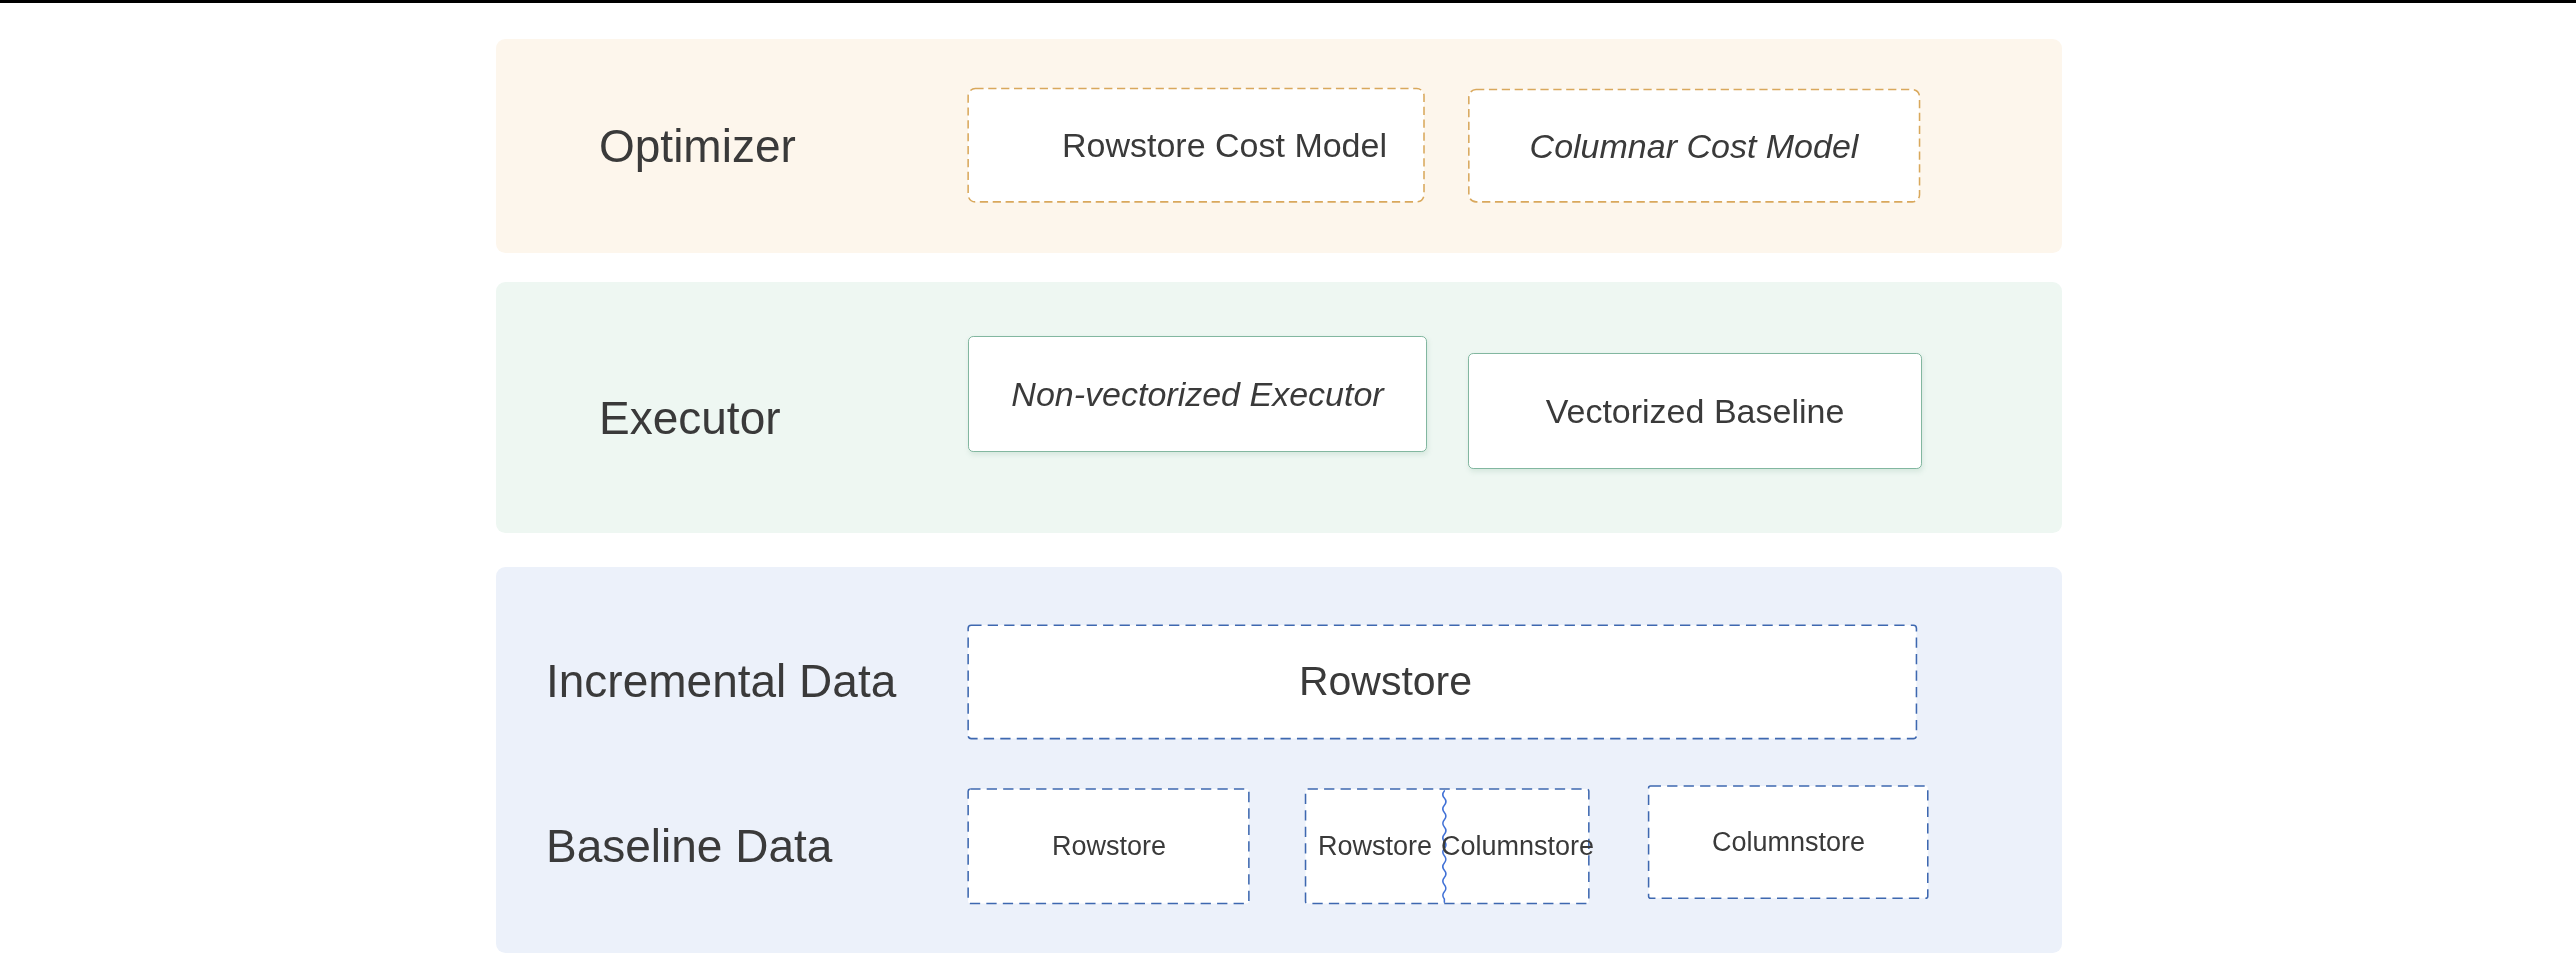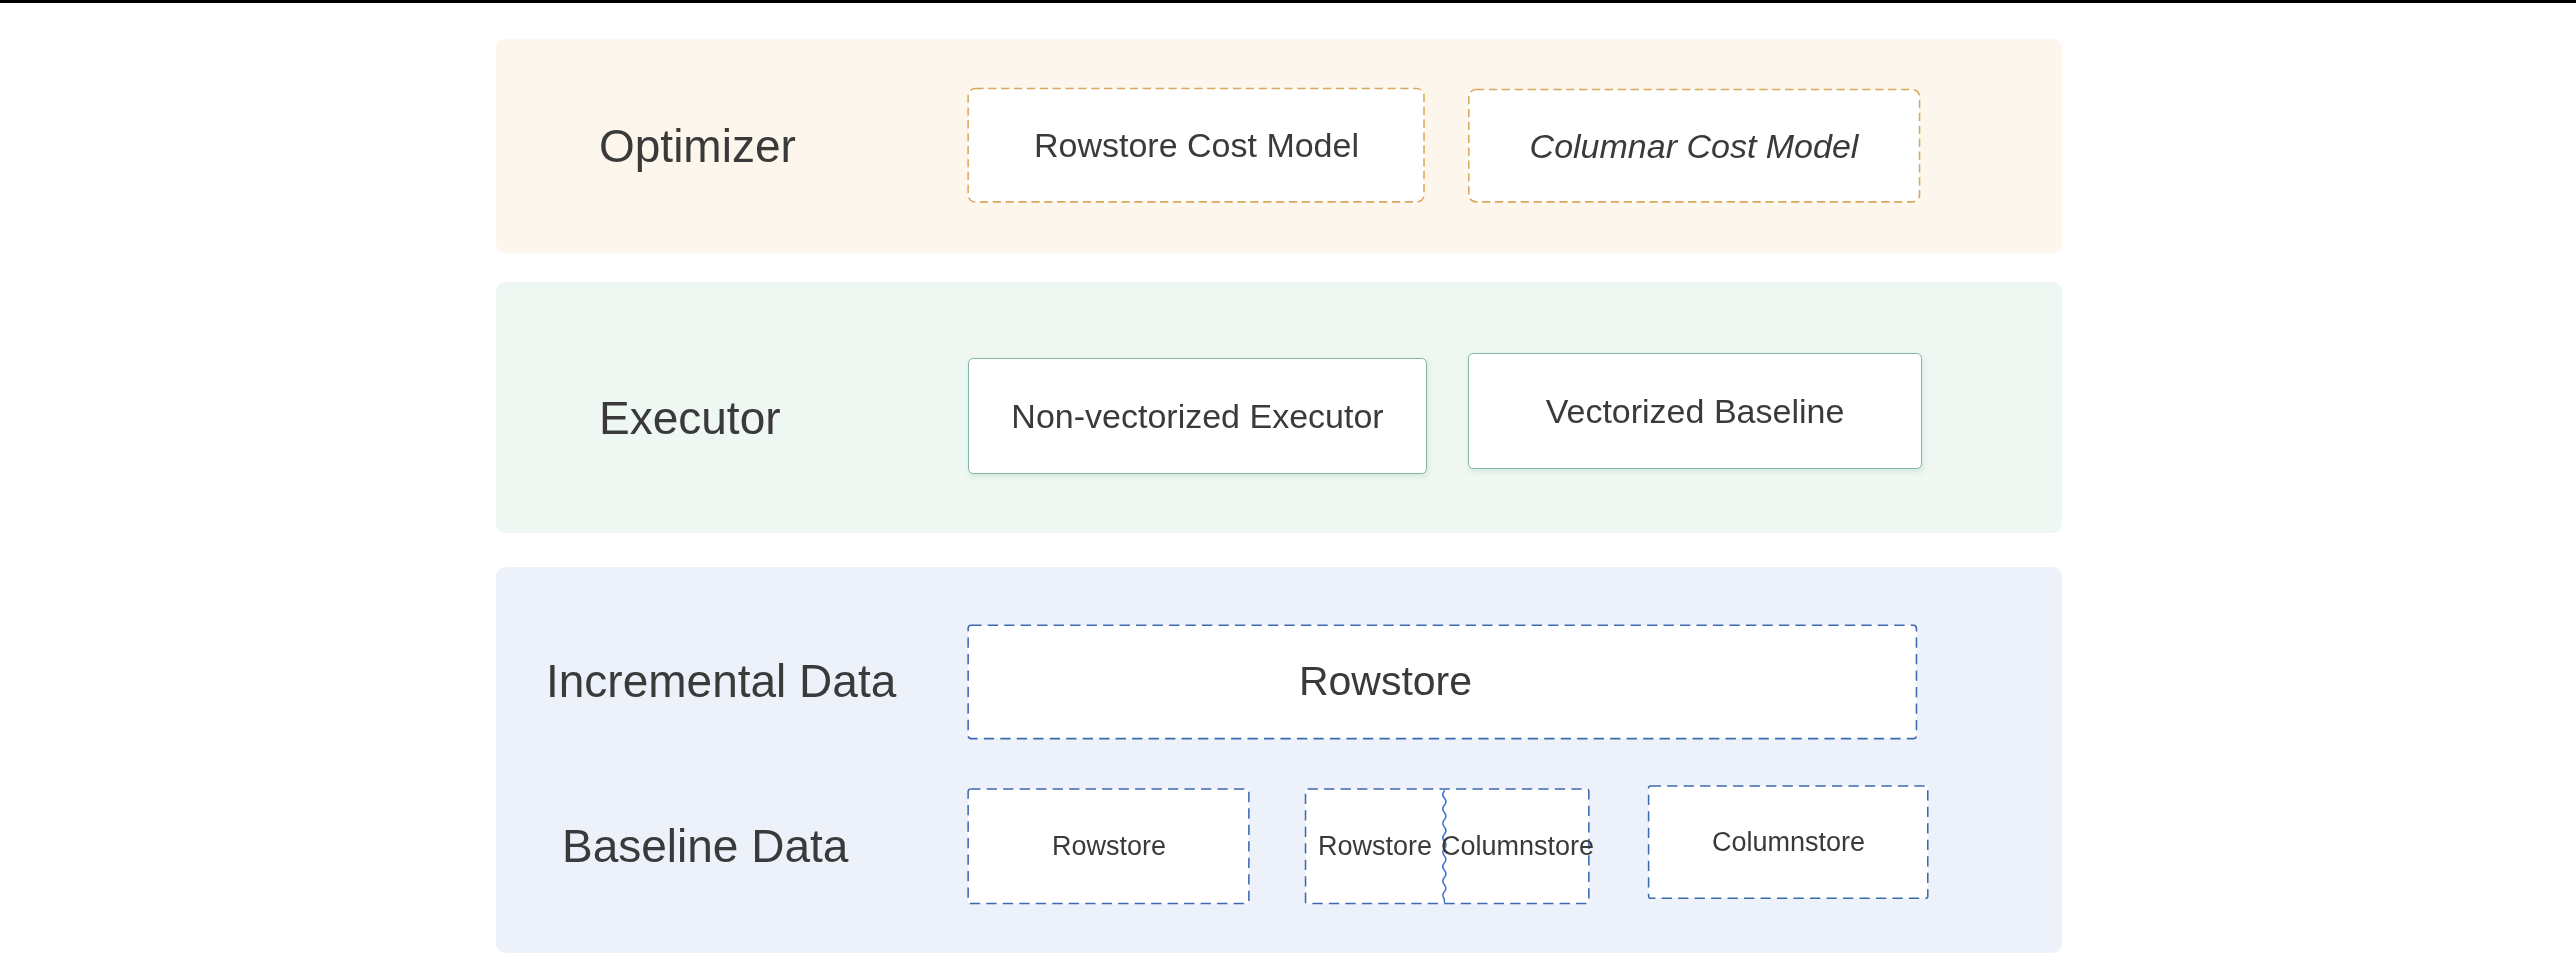--- a/index.html
+++ b/index.html
@@ -69,26 +69,26 @@
   <rect class="dash-blue" x="1879.5" y="1213.5" width="1841" height="220" rx="6"></rect>
   <rect class="dash-blue" x="1879.5" y="1531.5" width="545" height="222" rx="4"></rect>
   <rect class="dash-blue" x="2534.5" y="1531.5" width="550" height="222" rx="4"></rect>
   <rect class="dash-blue" x="3200.5" y="1525.5" width="542" height="218" rx="4"></rect>
   <path class="wavy" d="M 2804 1535 q -6 7 0 14 t 0 14 t 0 14 t 0 14 t 0 14 t 0 14 t 0 14 t 0 14 t 0 14 t 0 14 t 0 14 t 0 14 t 0 14 t 0 14 t 0 14 l 0 6"></path>
 </svg>
 
 <div class="band-label" style="left:599px;top:123px;height:46px;">Optimizer</div>
 <div class="band-label" style="left:599px;top:395px;height:46px;">Executor</div>
 <div class="band-label" style="left:546px;top:658px;height:46px;text-align:right;">Incremental Data</div>
-<div class="band-label" style="left:562px;top:823px;height:46px;">Baseline Data</div>
+<div class="band-label" style="left:546px;top:823px;height:46px;">Baseline Data</div>
 
-<div class="box-text t-lg" style="left:968px;top:88px;width:457px;height:115px;">Rowstore Cost Model</div>
+<div class="box-text t-lg" style="left:968px;top:88px;width:457px;height:115px;padding-left:28px;">Rowstore Cost Model</div>
 <div class="box-text t-lg" style="left:1468px;top:89px;width:452px;height:114px;font-style:italic;">Columnar Cost Model</div>
 
-<div class="green-box" style="left:968px;top:358px;width:457px;height:114px;">Non-vectorized Executor</div>
+<div class="green-box" style="left:968px;top:336px;width:457px;height:114px;font-style:italic;">Non-vectorized Executor</div>
 <div class="green-box" style="left:1468px;top:353px;width:452px;height:114px;">Vectorized Baseline</div>
 
 <div class="box-text t-xl" style="left:968px;top:624px;width:950px;height:115px;padding-right:115px;box-sizing:border-box;">Rowstore</div>
 <div class="box-text t-sm" style="left:968px;top:788px;width:282px;height:116px;">Rowstore</div>
 <div class="box-text t-sm" style="left:1305px;top:788px;width:140px;height:116px;">Rowstore</div>
 <div class="box-text t-sm" style="left:1445px;top:788px;width:145px;height:116px;">Columnstore</div>
 <div class="box-text t-sm" style="left:1648px;top:785px;width:281px;height:114px;">Columnstore</div>
 
 
 </body></html>

